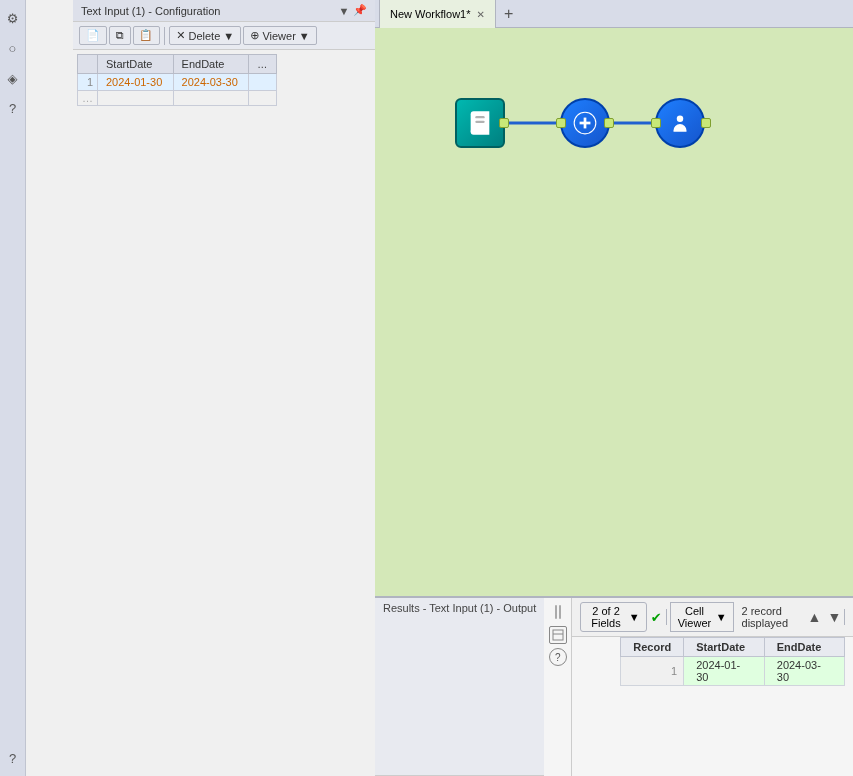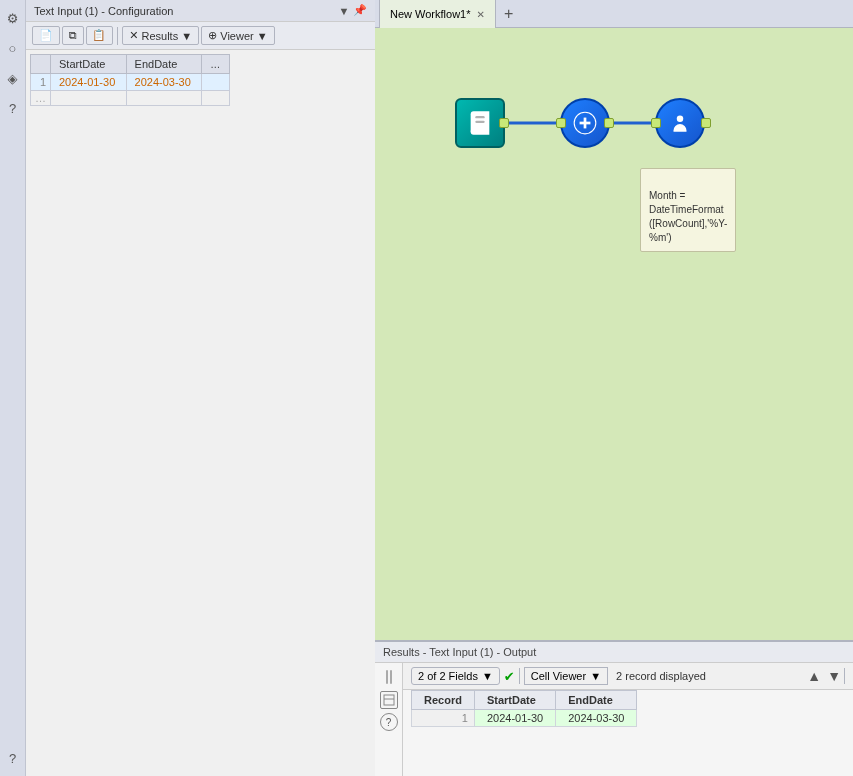--- a/index.html
+++ b/index.html
@@ -174,25 +174,24 @@
       padding: 6px 8px;
       font-size: 10px;
       color: #333;
       border-radius: 2px;
       white-space: pre-line;
       line-height: 1.4;
     }
 
     
     .results-panel {
-      height: 136px;
+      height: 180px;
       background: #f5f5f5;
       border-top: 2px solid #b0b4c0;
       display: flex;
-      flex-direction: column;
     }
     .results-header {
       padding: 4px 8px;
       font-size: 11px;
       color: #444;
       background: #e8eaf0;
       border-bottom: 1px solid #ccc;
     }
     .results-toolbar {
       display: flex;
@@ -243,20 +242,21 @@
       font-size: 14px;
       cursor: pointer;
       color: #555;
       padding: 1px 3px;
     }
 
     .results-data-grid {
       border-collapse: collapse;
       font-size: 11px;
       width: auto;
+      margin-left: 40px;
     }
     .results-data-grid th {
       background: #e8eaf0;
       border: 1px solid #c0c4d0;
       padding: 3px 12px;
       text-align: left;
       font-weight: bold;
       color: #333;
     }
     .results-data-grid td {
@@ -340,20 +340,21 @@
       font-size: 13px;
     }
     .icon-btn-bottom {
       margin-top: auto;
       margin-bottom: 8px;
     }
     .left-main {
       flex: 1;
       display: flex;
       flex-direction: column;
+      padding-left: 47px;
     }
   </style>
 </head>
 <body>
 
 <div class="left-panel-wrapper">
 
   <div class="left-icons-bar">
     <div class="icon-btn" title="Settings">⚙</div>
     <div class="icon-btn">○</div>
@@ -380,21 +381,21 @@
       </button>
       <button class="toolbar-btn" title="Copy">
         <span>⧉</span>
       </button>
       <button class="toolbar-btn" title="Paste">
         <span>📋</span>
       </button>
       <div class="toolbar-separator"></div>
       <button class="toolbar-btn">
         <span>✕</span>
-        <span>Results</span>
+        <span>Delete</span>
         <span>▼</span>
       </button>
       <button class="toolbar-btn">
         <span>⊕</span>
         <span>Viewer</span>
         <span>▼</span>
       </button>
     </div>
 
     <div class="data-grid-container">
@@ -475,26 +476,20 @@
 
         <svg width="26" height="26" viewBox="0 0 24 24" fill="white">
           <circle cx="12" cy="8" r="3" fill="white"></circle>
           <path d="M6 20v-1a6 6 0 0 1 12 0v1" fill="white"></path>
         </svg>
         <div class="node-connector left"></div>
         <div style="position:absolute; right:-8px; top:50%; transform:translateY(-50%); width:10px; height:10px; background:#c8e878; border:1px solid #80a030; border-radius:2px;"></div>
       </div>
     </div>
 
-    <div class="formula-tooltip" style="top:140px; left:265px;">
-      <span>Month =
-DateTimeFormat
-([RowCount],'%Y-
-%m')</span>
-    </div>
   </div>
 
   <div class="results-panel">
     <div class="results-header">
       <span>Results - Text Input (1) - Output</span>
     </div>
 
     <div class="results-content">
 
       <div class="results-side-icons">

